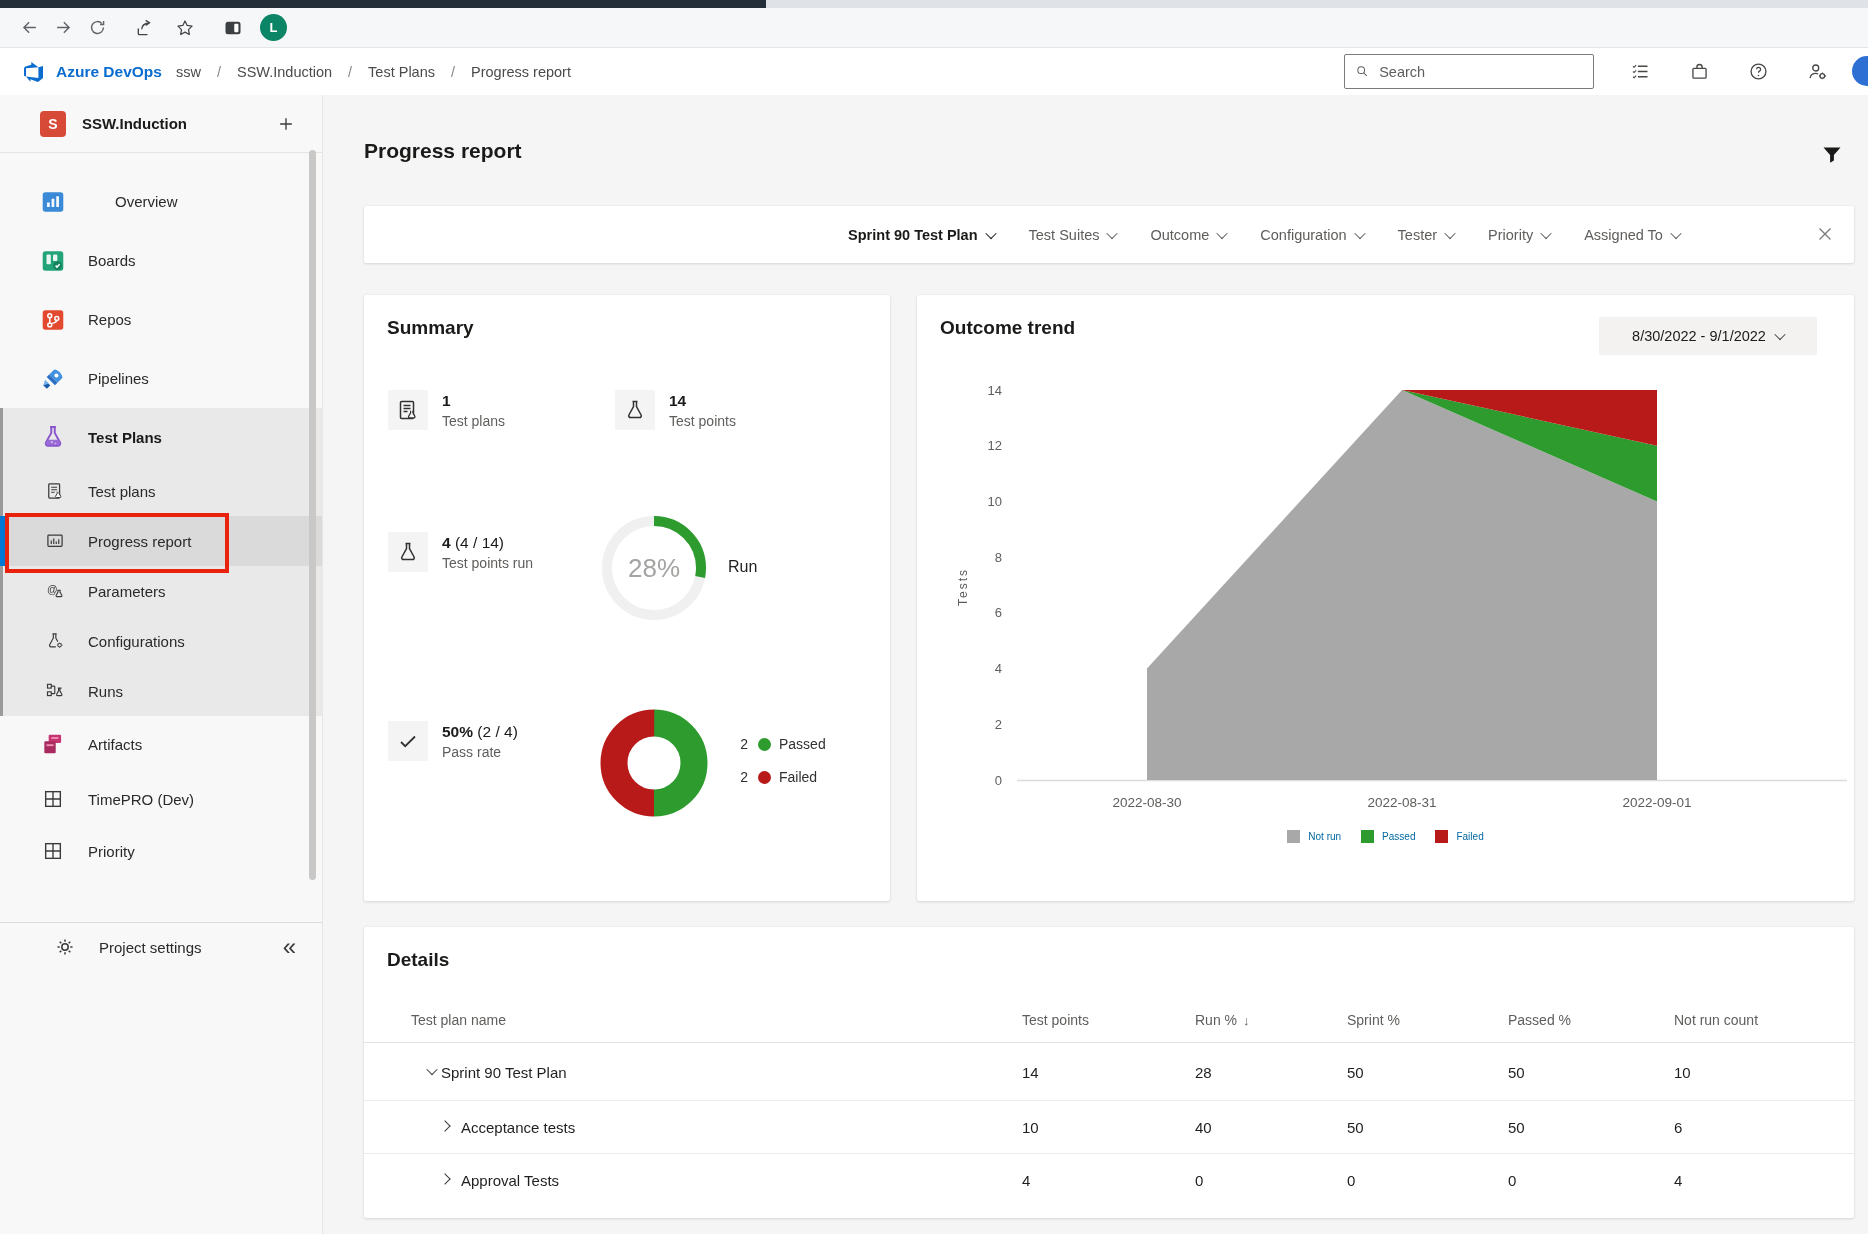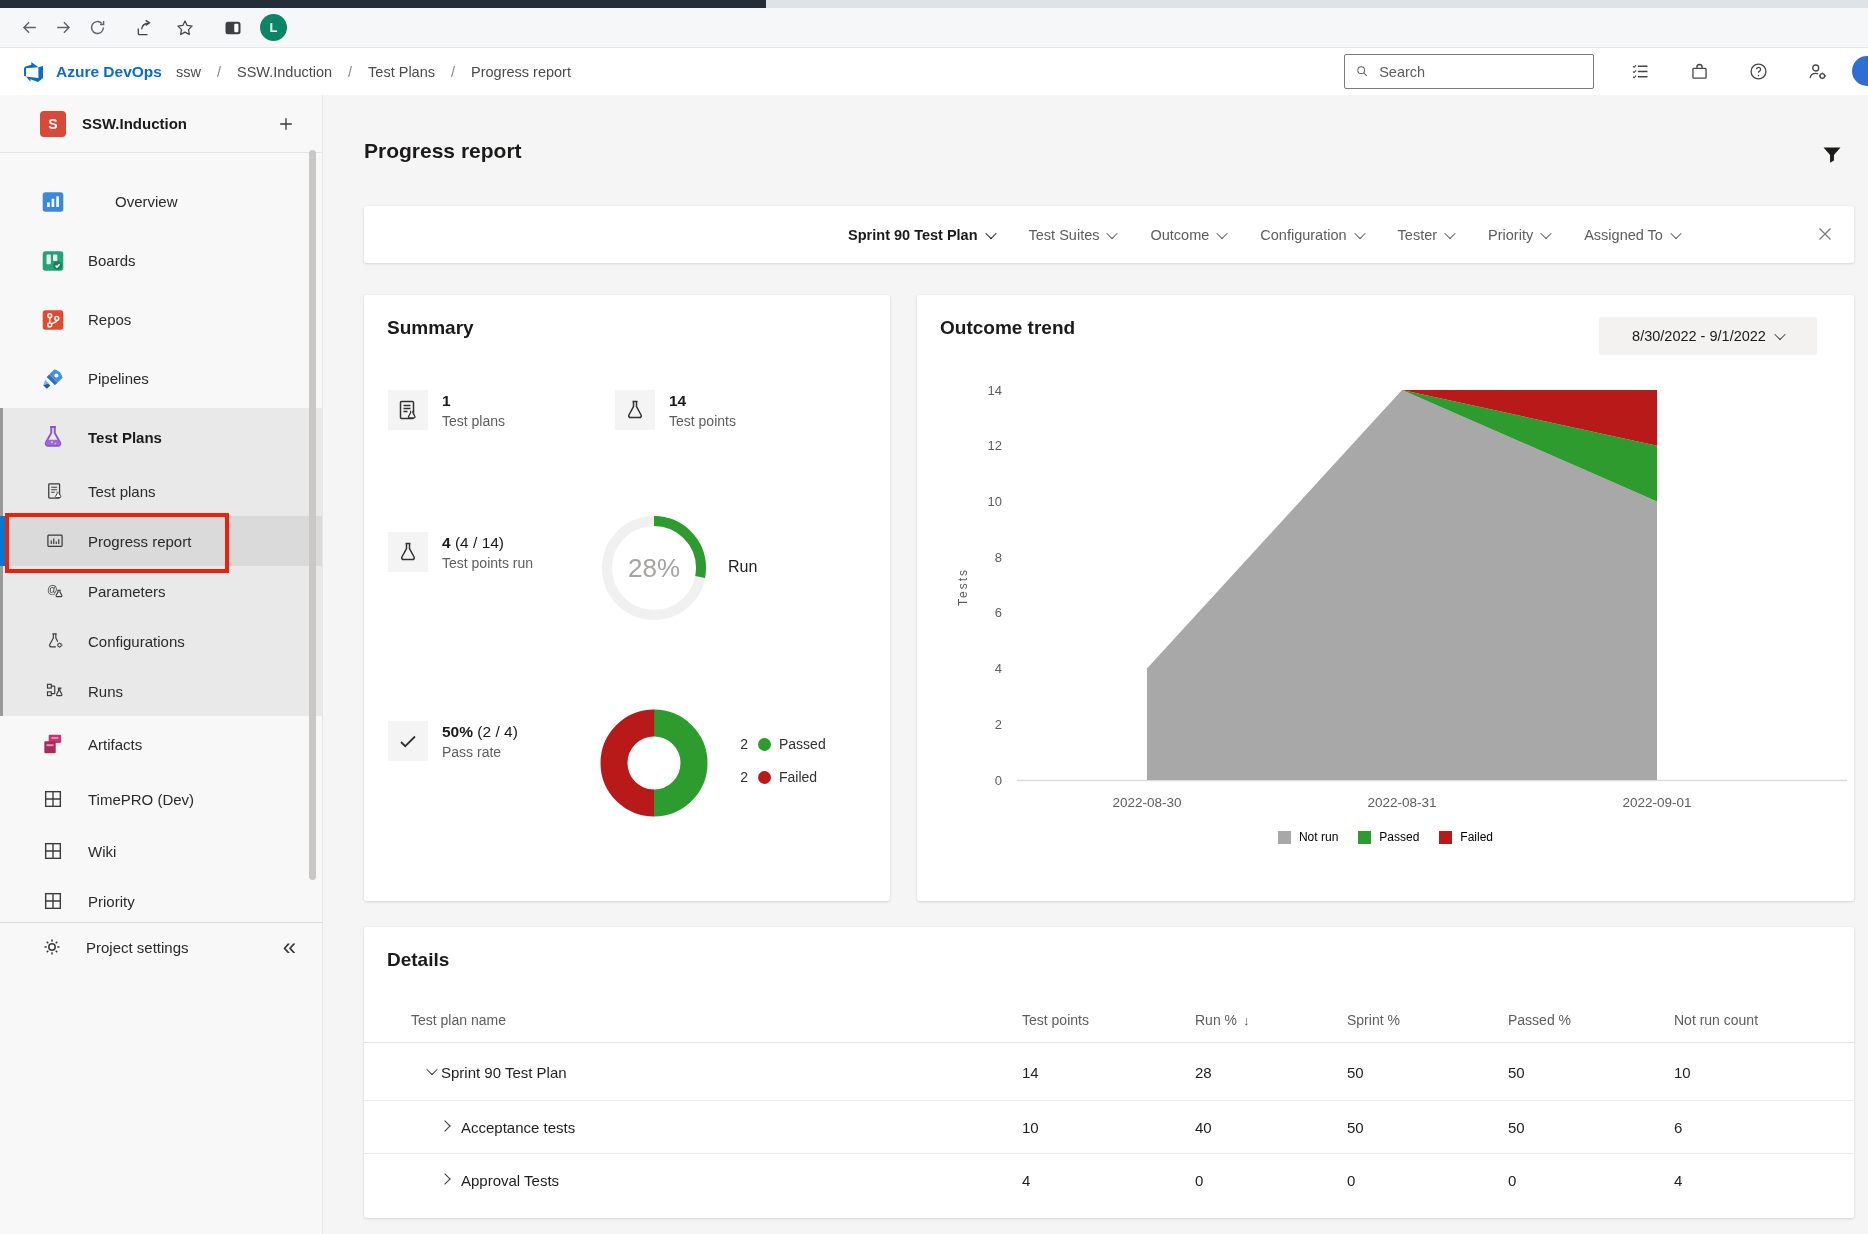--- a/index.html
+++ b/index.html
@@ -52,21 +52,21 @@
   .srow.sub .sicon{width:20px;height:20px;}
   .srow.sub .sicon svg{width:20px;height:20px;}
   .slabel{margin-left:22px;font-size:15px;color:#2b2a29;white-space:nowrap;}
   .srow.sub .slabel{margin-left:23px;}
   .srow.bold .slabel{font-weight:700;color:#1b1a19;}
   .hub-group{position:relative;background:#e9e9e9;}
   .hub-group::before{content:'';position:absolute;left:0;top:0;bottom:0;width:3px;background:#9a9a9a;}
   .srow.selected{background:#dadada;}
   .srow.selected::before{content:'';position:absolute;left:0;top:0;bottom:0;width:6px;background:#0078d4;z-index:1;}
   .annot{position:absolute;left:5px;top:-3px;width:216px;height:52px;border:4px solid #e8220c;pointer-events:none;z-index:3;}
-  .side-footer{position:absolute;top:827px;left:0;right:0;border-top:1px solid #dcdcdc;}
+  .side-footer{position:absolute;top:827px;left:0;right:0;border-top:1px solid #dcdcdc;padding-left:13px;}
   .foot-row{height:48px;display:flex;align-items:center;padding-left:40px;cursor:pointer;}
   .foot-row .sicon{width:24px;height:24px;color:#3b3a39;}
   .collapse{margin-left:auto;margin-right:26px;font-size:24px;color:#3b3a39;line-height:1;}
   .side-thumb{position:absolute;right:6px;top:55px;width:7px;height:730px;border-radius:4px;background:#c9c8c7;}
   
   .main{position:absolute;left:323px;top:95px;right:0;bottom:0;background:#f5f5f5;}
   .page-title{position:absolute;left:41px;top:44px;font-size:21px;font-weight:700;color:#1b1a19;}
   .funnel{position:absolute;left:1497px;top:48px;width:24px;height:24px;cursor:pointer;}
   .card{position:absolute;background:#fff;border-radius:2px;box-shadow:0 1px 3px rgba(0,0,0,0.13),0 0 1px rgba(0,0,0,0.08);}
   .filter-bar{left:41px;top:111px;width:1490px;height:57px;display:flex;align-items:center;justify-content:center;padding-left:310px;box-sizing:border-box;}
@@ -97,21 +97,21 @@
   .pl-lbl{margin-left:8px;font-size:14px;color:#323130;}
   
   .trend-card{left:594px;top:200px;width:937px;height:606px;}
   .daterange{position:absolute;left:682px;top:22px;width:218px;height:38px;background:#f3f2f1;border-radius:2px;
     display:flex;align-items:center;justify-content:center;font-size:14.5px;color:#1b1a19;cursor:pointer;}
   .daterange .cv{color:#484644;margin-left:10px;}
   #trend-svg{position:absolute;left:0;top:60px;}
   .trend-legend{position:absolute;left:0;top:535px;width:937px;display:flex;justify-content:center;}
   .tl-item{display:flex;align-items:center;margin:0 10px;}
   .tl-sq{width:13px;height:13px;margin-right:8px;}
-  .tl-lbl{font-size:12px;color:#000000;}
+  .tl-lbl{font-size:10px;color:#0369a1;}
   
   .details-card{left:41px;top:832px;width:1490px;height:291px;}
   .tbl-head{position:absolute;left:0;top:78px;width:100%;height:38px;border-bottom:1px solid #e3e3e3;box-sizing:border-box;}
   .th{position:absolute;top:7px;font-size:14px;color:#605e5c;white-space:nowrap;}
   .sort-arrow{margin-left:6px;font-size:13px;color:#605e5c;}
   .tbl-body{position:absolute;left:0;top:116px;width:100%;}
   .trow{position:relative;width:100%;cursor:pointer;}
   .trow + .trow{border-top:1px solid #ebebeb;}
   .row-chev{position:absolute;top:50%;margin-top:-5px;color:#3b3a39;width:10px;height:10px;}
   .row-name{position:absolute;top:50%;transform:translateY(-50%);font-size:15px;color:#201f1e;white-space:nowrap;}
@@ -349,29 +349,20 @@
             <span class="slabel">Artifacts</span>
           </div>
           <div class="srow " style="height: 54px;">
             <span class="sicon mono">
               <svg viewBox="0 0 24 24" fill="none" stroke="currentColor" stroke-width="1.5">
                 <rect x="4" y="4" width="16" height="16"></rect>
                 <path d="M12 4v16M4 12h16"></path>
               </svg>
             </span>
             <span class="slabel">TimePRO (Dev)</span>
-          </div>
-          <div class="srow " style="height: 50px;">
-            <span class="sicon mono">
-              <svg viewBox="0 0 24 24" fill="none" stroke="currentColor" stroke-width="1.5">
-                <rect x="4" y="4" width="16" height="16"></rect>
-                <path d="M12 4v16M4 12h16"></path>
-              </svg>
-            </span>
-            <span class="slabel">Wiki</span>
           </div>
           <div class="srow " style="height: 50px;">
             <span class="sicon mono">
               <svg viewBox="0 0 24 24" fill="none" stroke="currentColor" stroke-width="1.5">
                 <rect x="4" y="4" width="16" height="16"></rect>
                 <path d="M12 4v16M4 12h16"></path>
               </svg>
             </span>
             <span class="slabel">Priority</span>
           </div>

